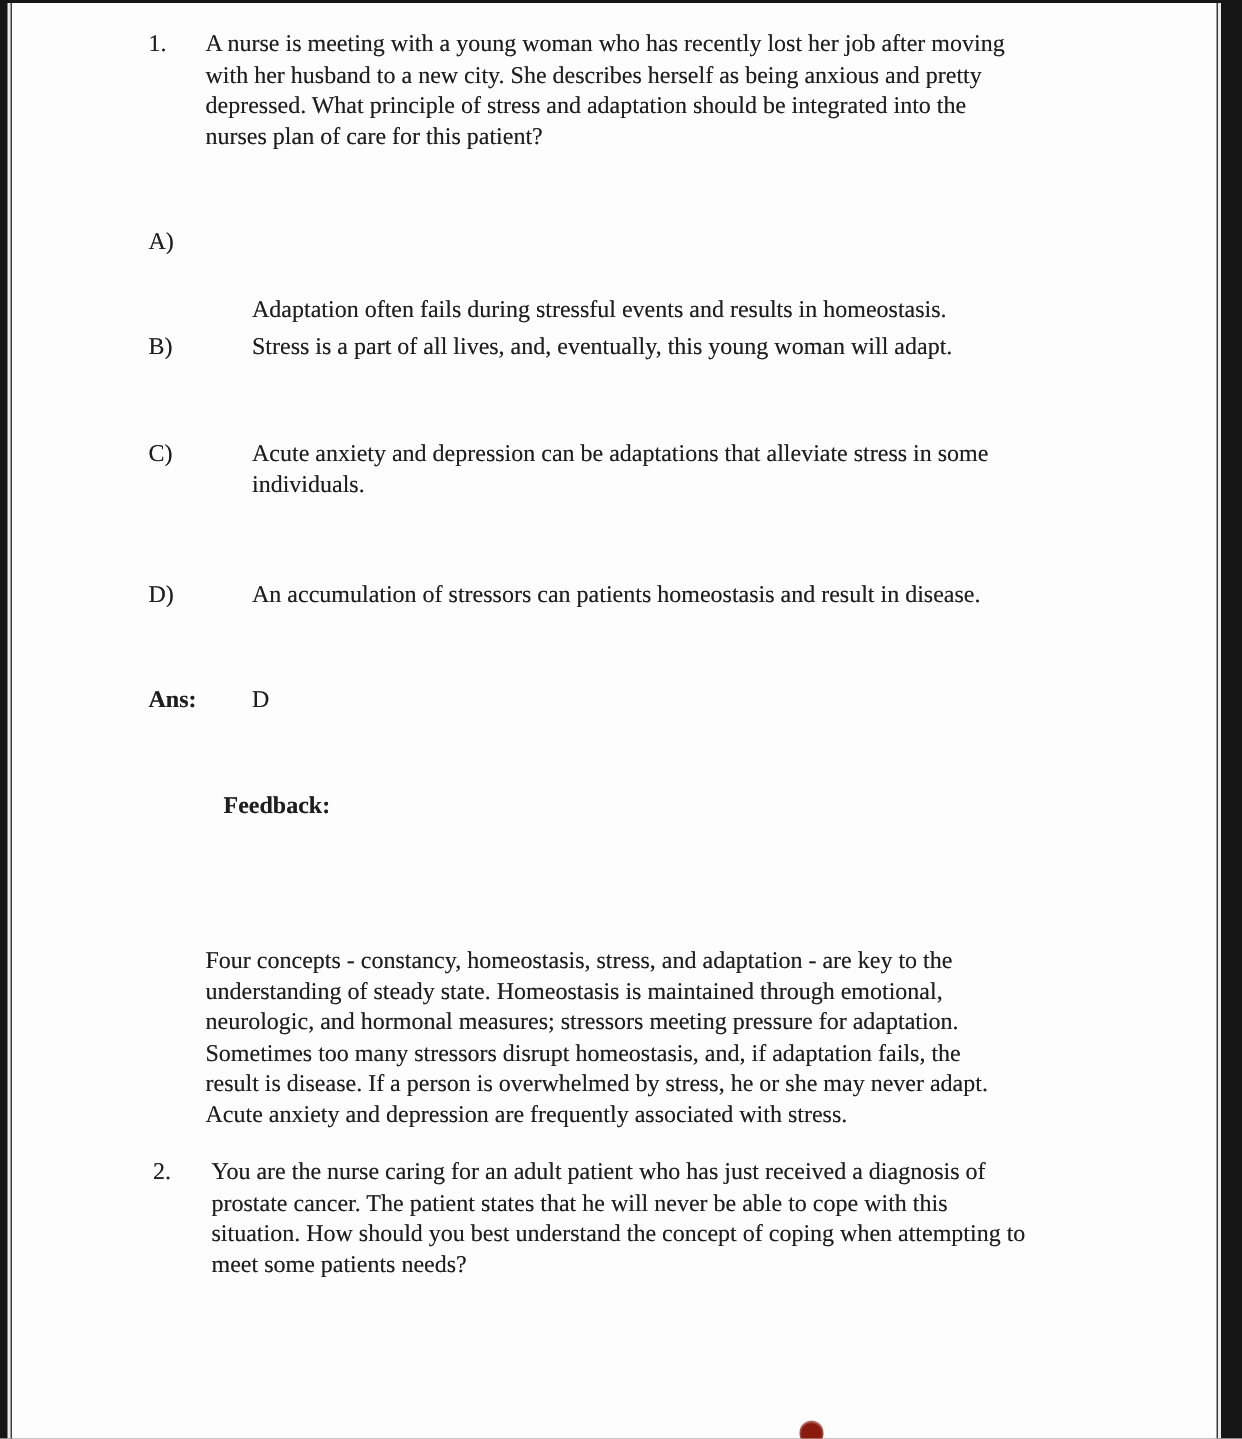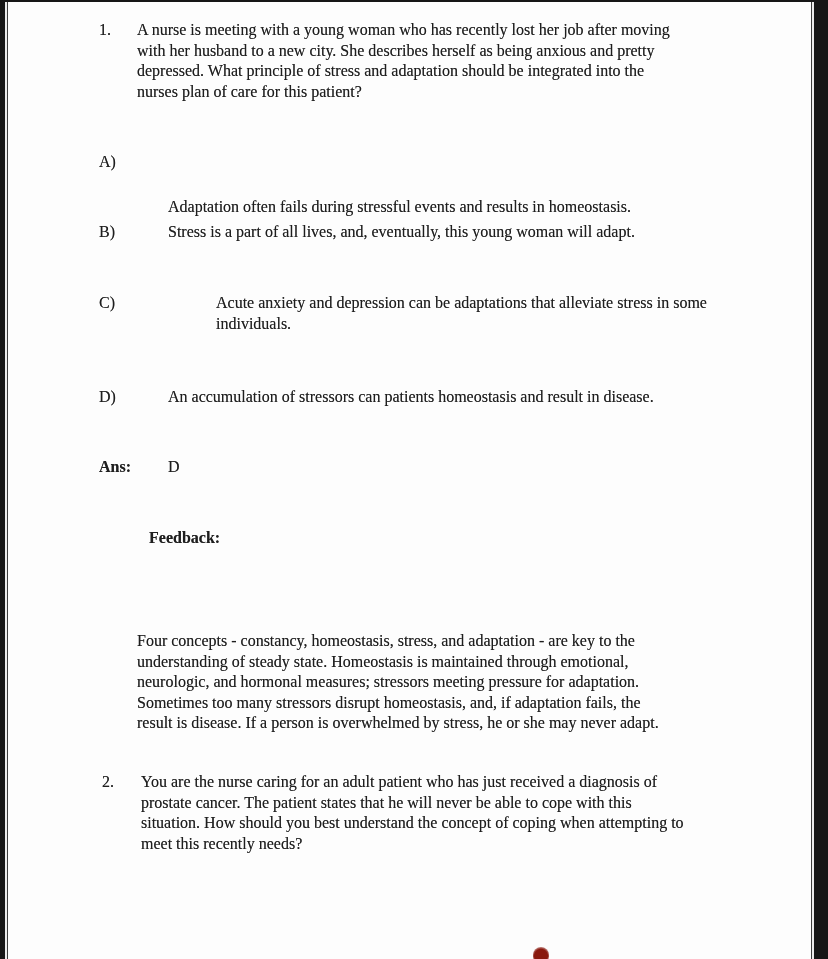--- a/index.html
+++ b/index.html
@@ -67,45 +67,46 @@
   <div class="txt" style="left:168px; top:152px;margin-top:45px;">
     <div class="line">Adaptation often fails during stressful events and results in homeostasis.</div>
   </div>
 
   <div class="txt" style="left:99px; top:222px;">B)</div>
   <div class="txt" style="left:168px; top:222px;">
     <div class="line">Stress is a part of all lives, and, eventually, this young woman will adapt.</div>
   </div>
 
   <div class="txt" style="left:99px; top:293px;">C)</div>
-  <div class="txt" style="left:168px; top:293px;margin-left:48px;">
+  <div class="txt" style="left:168px; top:293px;">
     <div class="line">Acute anxiety and depression can be adaptations that alleviate stress in some</div>
     <div class="line">individuals.</div>
   </div>
 
   <div class="txt" style="left:99px; top:387px;">D)</div>
   <div class="txt" style="left:168px; top:387px;">
     <div class="line">An accumulation of stressors can patients homeostasis and result in disease.</div>
   </div>
 
   <div class="txt" style="left:99px; top:457px;font-weight:bold;">Ans:</div>
   <div class="txt" style="left:168px; top:457px;">D</div>
 
   <div class="txt bold" style="left:149px; top:528px;font-family:Liberation Serif, serif;">Feedback:</div>
 
   <div class="txt" style="left:137px; top:631px;">
     <div class="line">Four concepts - constancy, homeostasis, stress, and adaptation - are key to the</div>
     <div class="line">understanding of steady state. Homeostasis is maintained through emotional,</div>
     <div class="line">neurologic, and hormonal measures; stressors meeting pressure for adaptation.</div>
     <div class="line">Sometimes too many stressors disrupt homeostasis, and, if adaptation fails, the</div>
     <div class="line">result is disease. If a person is overwhelmed by stress, he or she may never adapt.</div>
+    <div class="line">Acute anxiety and depression are frequently associated with stress.</div>
   </div>
 
   <div class="txt" style="left:102px; top:772px;">2.</div>
   <div class="txt" style="left:141px; top:772px;">
     <div class="line">You are the nurse caring for an adult patient who has just received a diagnosis of</div>
     <div class="line">prostate cancer. The patient states that he will never be able to cope with this</div>
     <div class="line">situation. How should you best understand the concept of coping when attempting to</div>
-    <div class="line">meet this recently needs?</div>
+    <div class="line">meet some patients needs?</div>
   </div>
 
   <div class="red-mark"></div>
 </div>
 
 </body></html>

